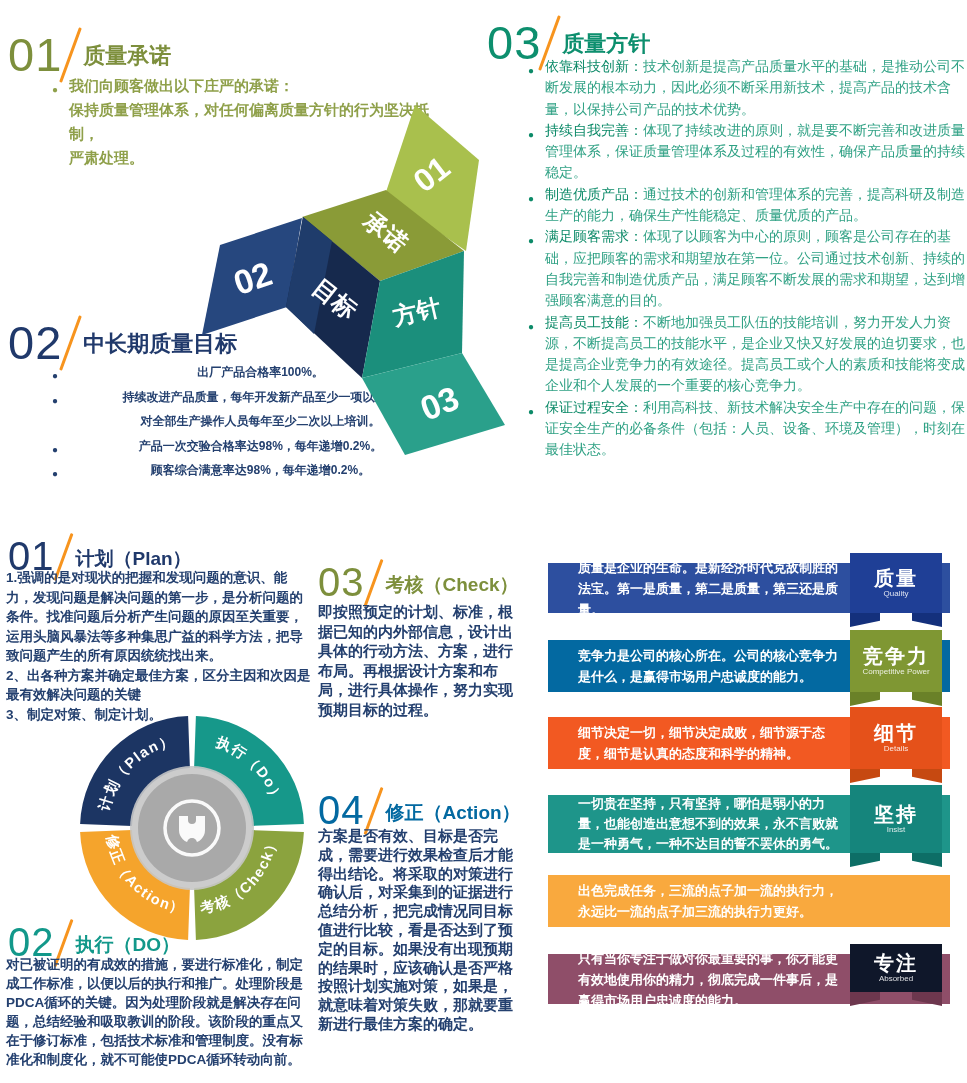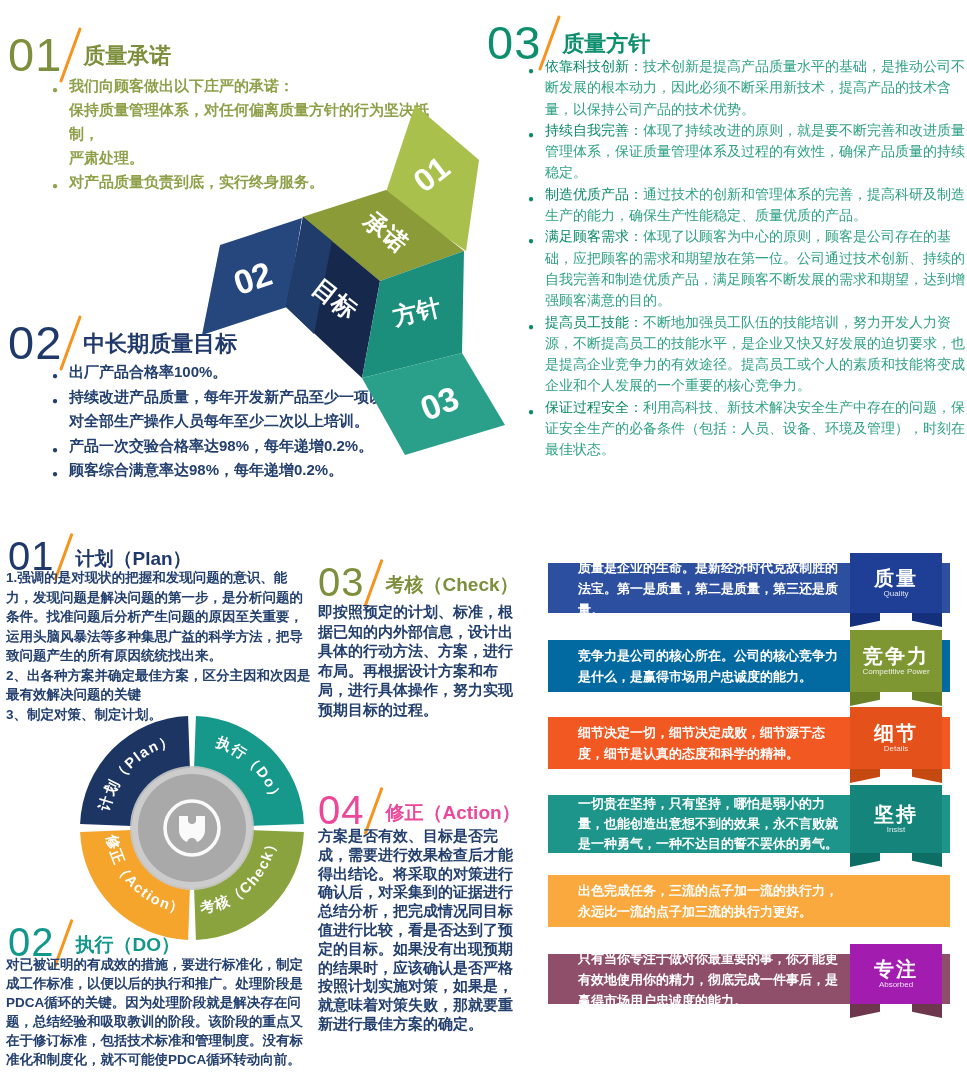--- a/index.html
+++ b/index.html
@@ -10,29 +10,29 @@
   .shead{position:absolute;display:flex;align-items:flex-end;}
   .snum{font-size:47px;line-height:.92;font-weight:400;letter-spacing:1px;}
   .slash{width:3px;height:58px;background:#F7941E;transform:rotate(20deg);
          margin:0 11px -8px 7px;border-radius:1px;align-self:flex-end;}
   .sttl{font-size:22px;font-weight:bold;padding-bottom:5px;white-space:nowrap;}
   .shead.sm .snum{font-size:40px;}
   .shead.sm .slash{height:50px;margin-bottom:-7px;}
   .shead.sm .sttl{font-size:19px;padding-bottom:3px;}
 
   .c-olive{color:#7D8F3C}.c-navy{color:#20396B}.c-green{color:#0D8F6E}
-  .c-tealdo{color:#12988A}.c-orange{color:#ec4899}
+  .c-tealdo{color:#12988A}.c-orange{color:#0369a1}
 
   
   .blist{position:absolute;}
   .bitem{position:relative;padding-left:17px;font-weight:bold;white-space:pre-line;}
   .bitem::before{content:"●";position:absolute;left:0;top:4px;font-size:10px;}
   .t-olive{color:#8FA04A}.t-navy{color:#24406F}
   .s1 .bitem{font-size:15px;line-height:24px;}
-  .s2 .bitem{font-size:15px;line-height:24.5px;}
+  .s2 .bitem{font-size:12px;line-height:24.5px;text-align:center;}
   .s3 .bitem{font-size:14px;line-height:21.3px;font-weight:normal;}
   .s3 .lead{color:#0C8A68;}
   .s3 .bodytxt{color:#2FA184;}
   .s3 .bitem::before{color:#0C8A68;}
   .para{position:absolute;font-weight:bold;color:#24406F;white-space:pre-line;}
 
   
   .brow{position:absolute;left:548px;width:402px;}
   .bar{position:absolute;left:0;top:0;right:0;bottom:0;display:flex;align-items:center;
        padding:0 112px 0 30px;box-sizing:border-box;color:#fff;font-size:13px;
@@ -57,21 +57,20 @@
 
   <div class="shead" style="left:8px;top:26px">
     <span class="snum c-olive">01</span>
     <span class="slash"></span>
     <span class="sttl c-olive">质量承诺</span>
   </div>
   <div class="blist s1 t-olive" style="left:52px;top:74px;width:384px">
     <div class="bitem">我们向顾客做出以下庄严的承诺：
 保持质量管理体系，对任何偏离质量方针的行为坚决抵制，
 严肃处理。</div>
-    <div class="bitem">对产品质量负责到底，实行终身服务。</div>
   </div>
 
   <div class="shead" style="left:8px;top:314px">
     <span class="snum c-navy">02</span>
     <span class="slash"></span>
     <span class="sttl c-navy">中长期质量目标</span>
   </div>
   <div class="blist s2 t-navy" style="left:52px;top:360px;width:400px">
     <div class="bitem">出厂产品合格率100%。</div>
     <div class="bitem">持续改进产品质量，每年开发新产品至少一项以上，
@@ -210,21 +209,21 @@
     </div>
   </div>
 
   <div class="brow" style="top:875px;height:52px">
     <div class="bar" style="background:#F9A93E">出色完成任务，三流的点子加一流的执行力，永远比一流的点子加三流的执行力更好。</div>
   </div>
 
   <div class="brow" style="top:954px;height:50px">
     <div class="bar" style="background:#8F4E69">只有当你专注于做对你最重要的事，你才能更有效地使用你的精力，彻底完成一件事后，是赢得市场用户忠诚度的能力。</div>
     <div class="tab">
-      <div class="tab-sq" style="background:#a21caf;height:60px">
+      <div class="tab-sq" style="background:#0f172a;height:48px">
         <span class="tab-zh">专注</span>
         <span class="tab-en">Absorbed</span>
       </div>
       <div class="leg leg-l" style="background:#6D374E"></div>
       <div class="leg leg-r" style="background:#6D374E"></div>
     </div>
   </div>
 
 </div>
 

